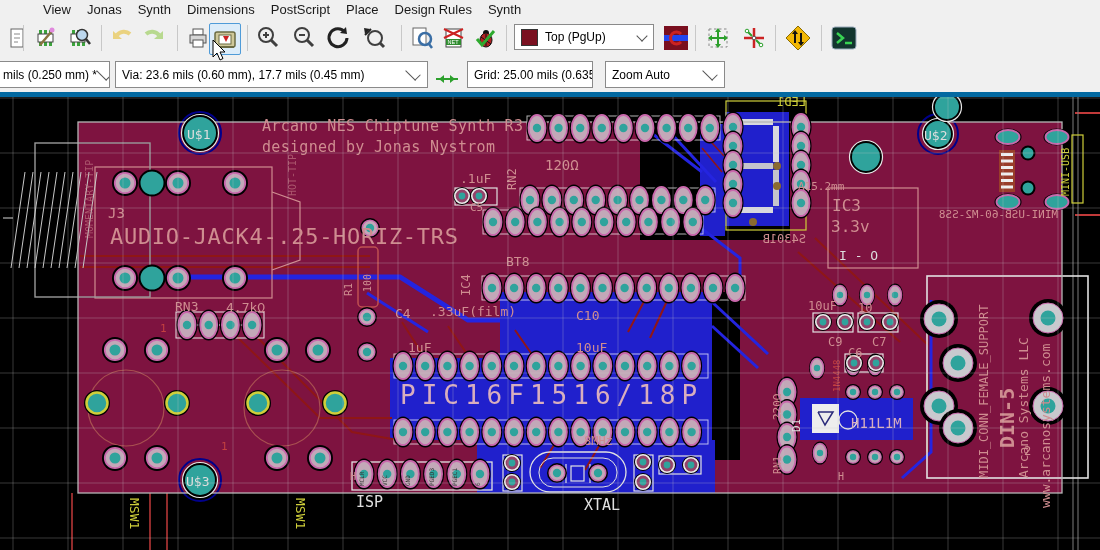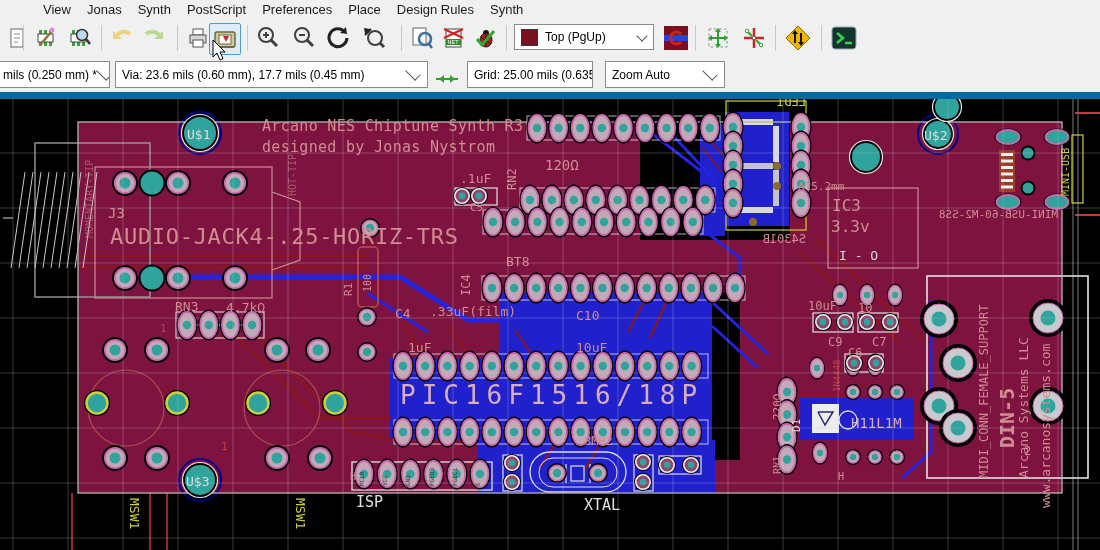--- a/index.html
+++ b/index.html
@@ -12,21 +12,21 @@
   #toolbar{position:absolute;left:9px;top:19px;width:1100px;height:38px;background:#f0f0f0;z-index:5;
            border-bottom:3px solid #0ea5e9;}
   .tb{position:absolute;top:4px;width:30px;height:30px;display:flex;align-items:center;justify-content:center;}
   .tb.sel{border:1px solid #4f9bd8;background:#dcecf9;border-radius:2px;}
   .sep{position:absolute;top:6px;width:1px;height:26px;background:#c8c8c8;}
   .combo{position:absolute;top:5px;height:26px;background:#fff;border:1px solid #8a8a8a;
          display:flex;align-items:center;box-sizing:border-box;font-size:12px;color:#000;}
   .chev{width:7px;height:7px;border-right:1.6px solid #555;border-bottom:1.6px solid #555;
         transform:rotate(45deg);margin:0 7px 3px auto;flex:none;}
   #optionsbar{position:absolute;left:0;top:57px;width:1100px;height:35px;background:#f0f0f0;z-index:5;
-              border-bottom:7px solid #0369a1;}
+              border-bottom:5px solid #0369a1;}
   .dd{position:absolute;top:4px;height:27px;background:#fff;border:1px solid #8a8a8a;
       display:flex;align-items:center;box-sizing:border-box;font-size:12px;color:#000;
       white-space:nowrap;overflow:hidden;}
   .dd span{padding-left:6px;}
   
   #canvas{position:absolute;left:0;top:0;width:1100px;height:550px;z-index:1;}
   
   #tooltip{position:absolute;left:218px;top:59px;z-index:20;background:#fdfdfd;border:1px solid #5a5a5a;
            color:#4b4b4b;font-size:12.5px;padding:2px 8px 3px;white-space:nowrap;
            box-shadow:2px 2px 3px rgba(0,0,0,0.25);}
@@ -702,22 +702,22 @@
         <line x1="0" y1="428" x2="1100" y2="428" stroke="rgba(205,205,205,0.28)" stroke-width="1"></line>
         <line x1="0" y1="483" x2="1100" y2="483" stroke="rgba(205,205,205,0.28)" stroke-width="1"></line>
         <line x1="0" y1="538" x2="1100" y2="538" stroke="rgba(205,205,205,0.28)" stroke-width="1"></line>
       </svg>
   </div>
 
   <div id="menubar">
       <span class="mi">View</span>
       <span class="mi">Jonas</span>
       <span class="mi">Synth</span>
+      <span class="mi">Dimensions</span>
       <span class="mi">PostScript</span>
-      <span class="mi">Preferences</span>
       <span class="mi">Place</span>
       <span class="mi">Design Rules</span>
       <span class="mi">Synth</span>
     </div>
 
   <div id="toolbar">
     <div class="tb" style="left:-14px">
       <svg width="26" height="26">
           <rect x="14" y="4" width="12" height="18" fill="#fff" stroke="#666"></rect>
           <path d="M17 9h6M17 13h6M17 17h4" stroke="#888"></path>

